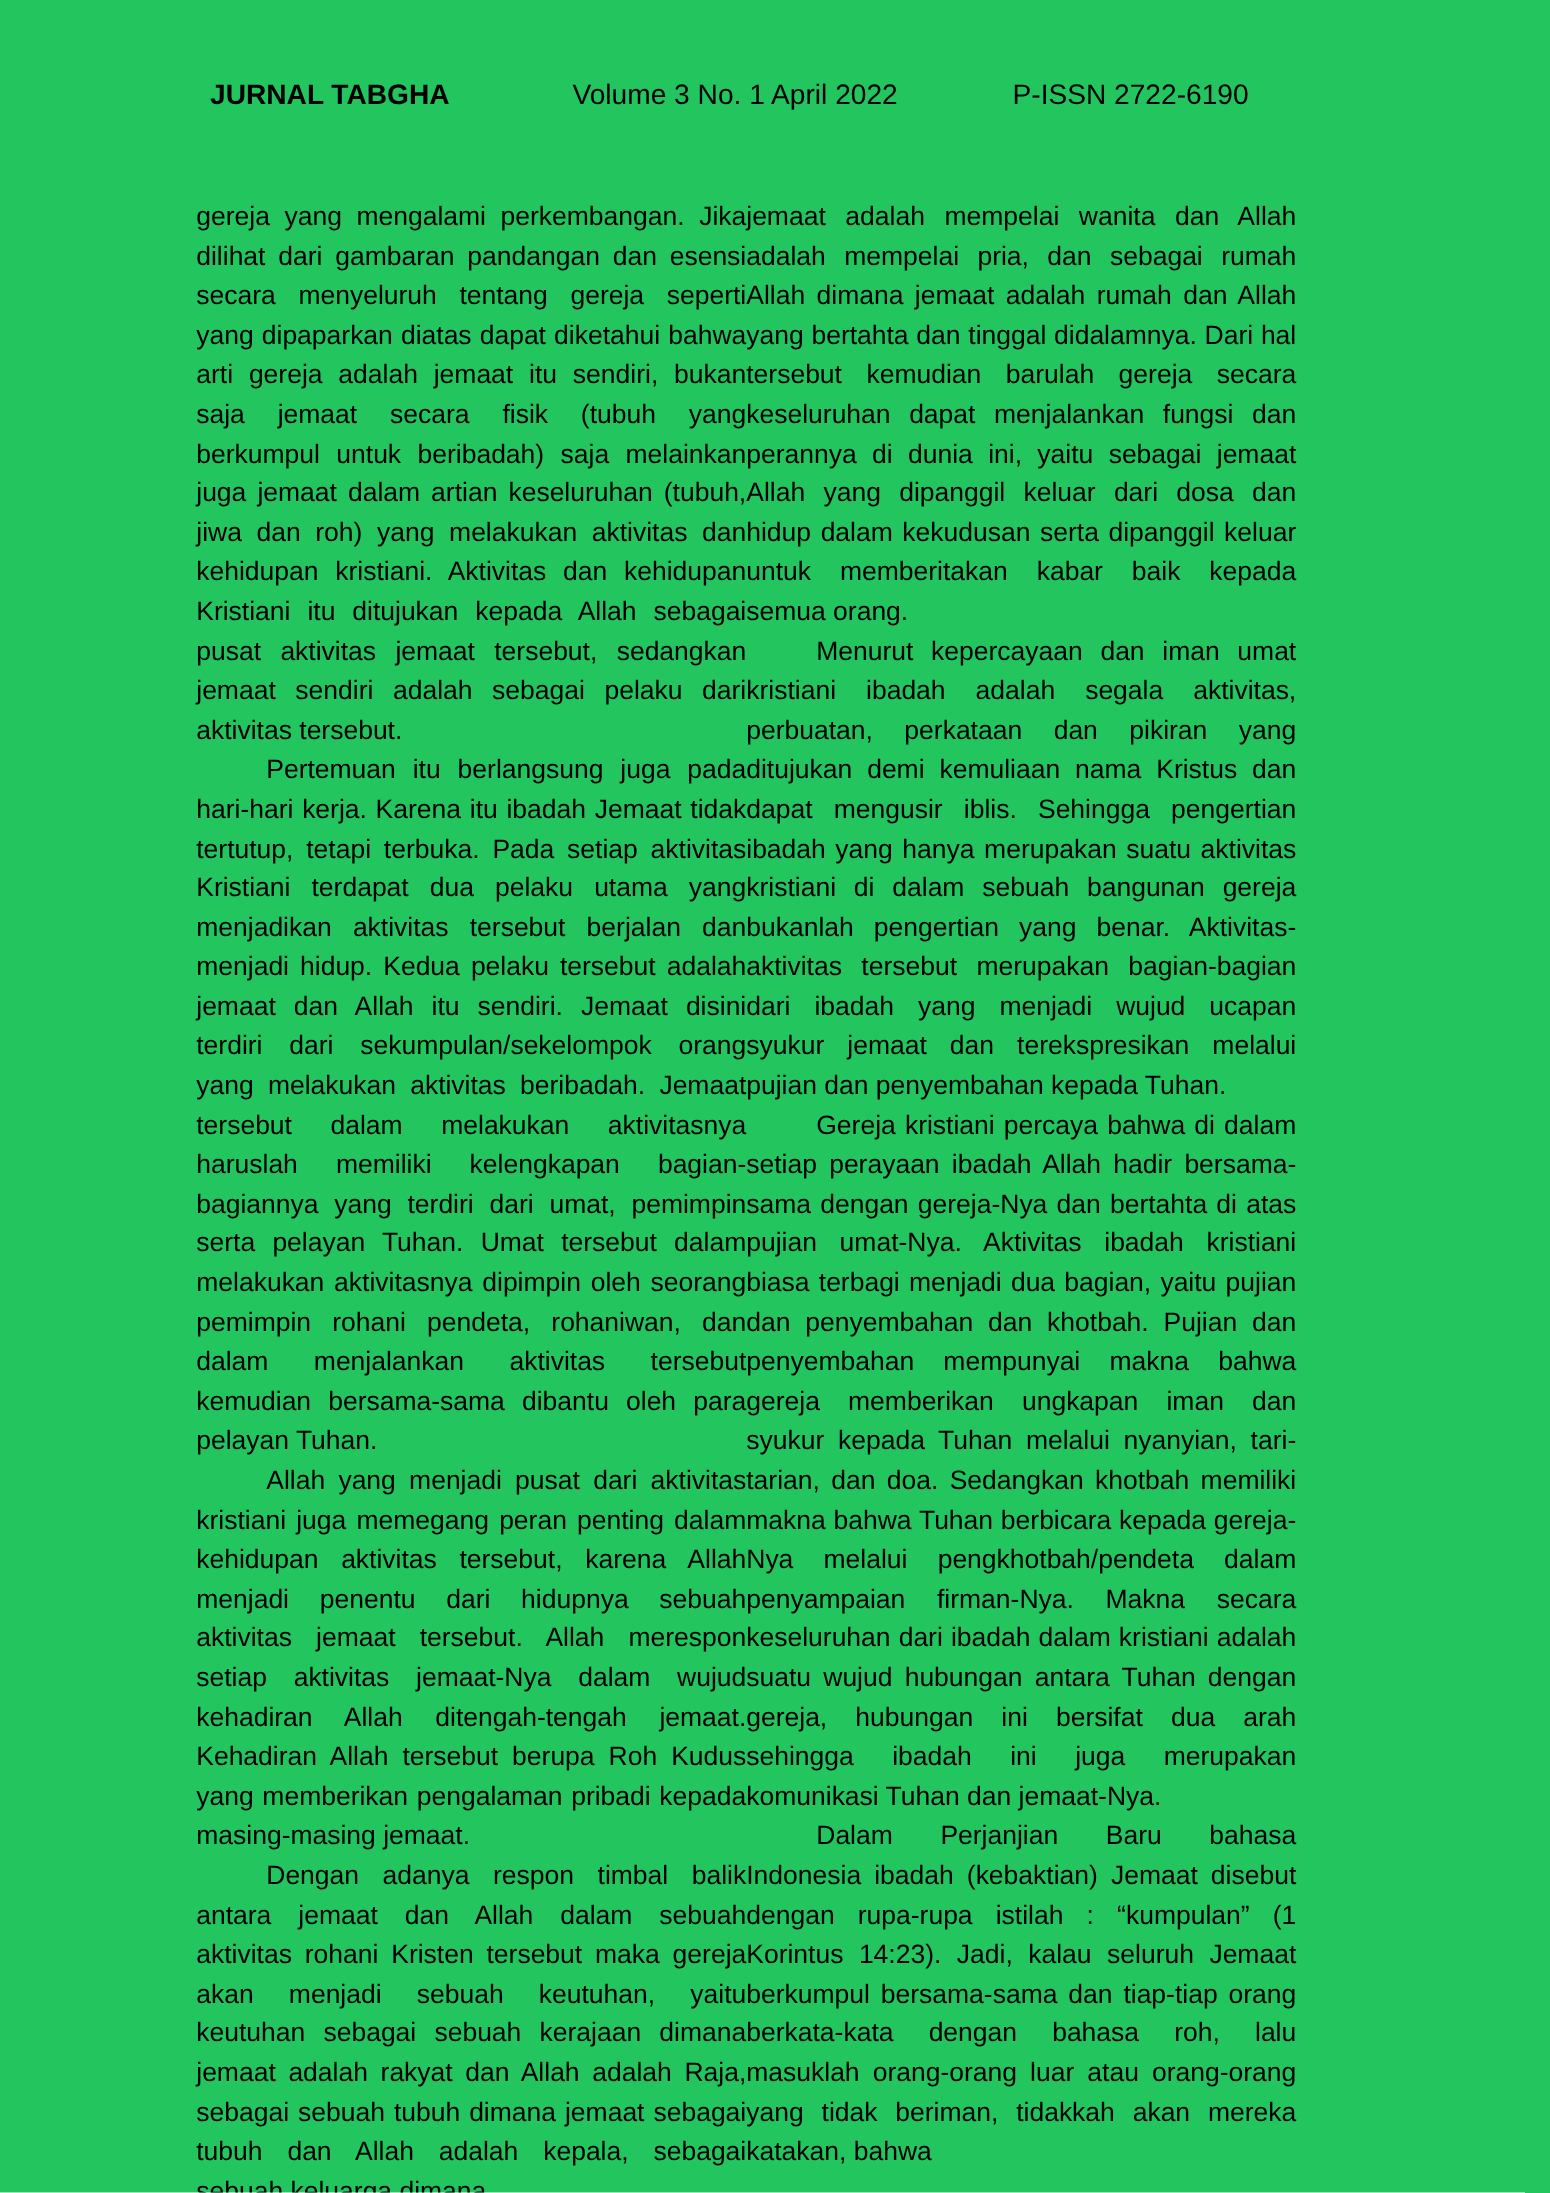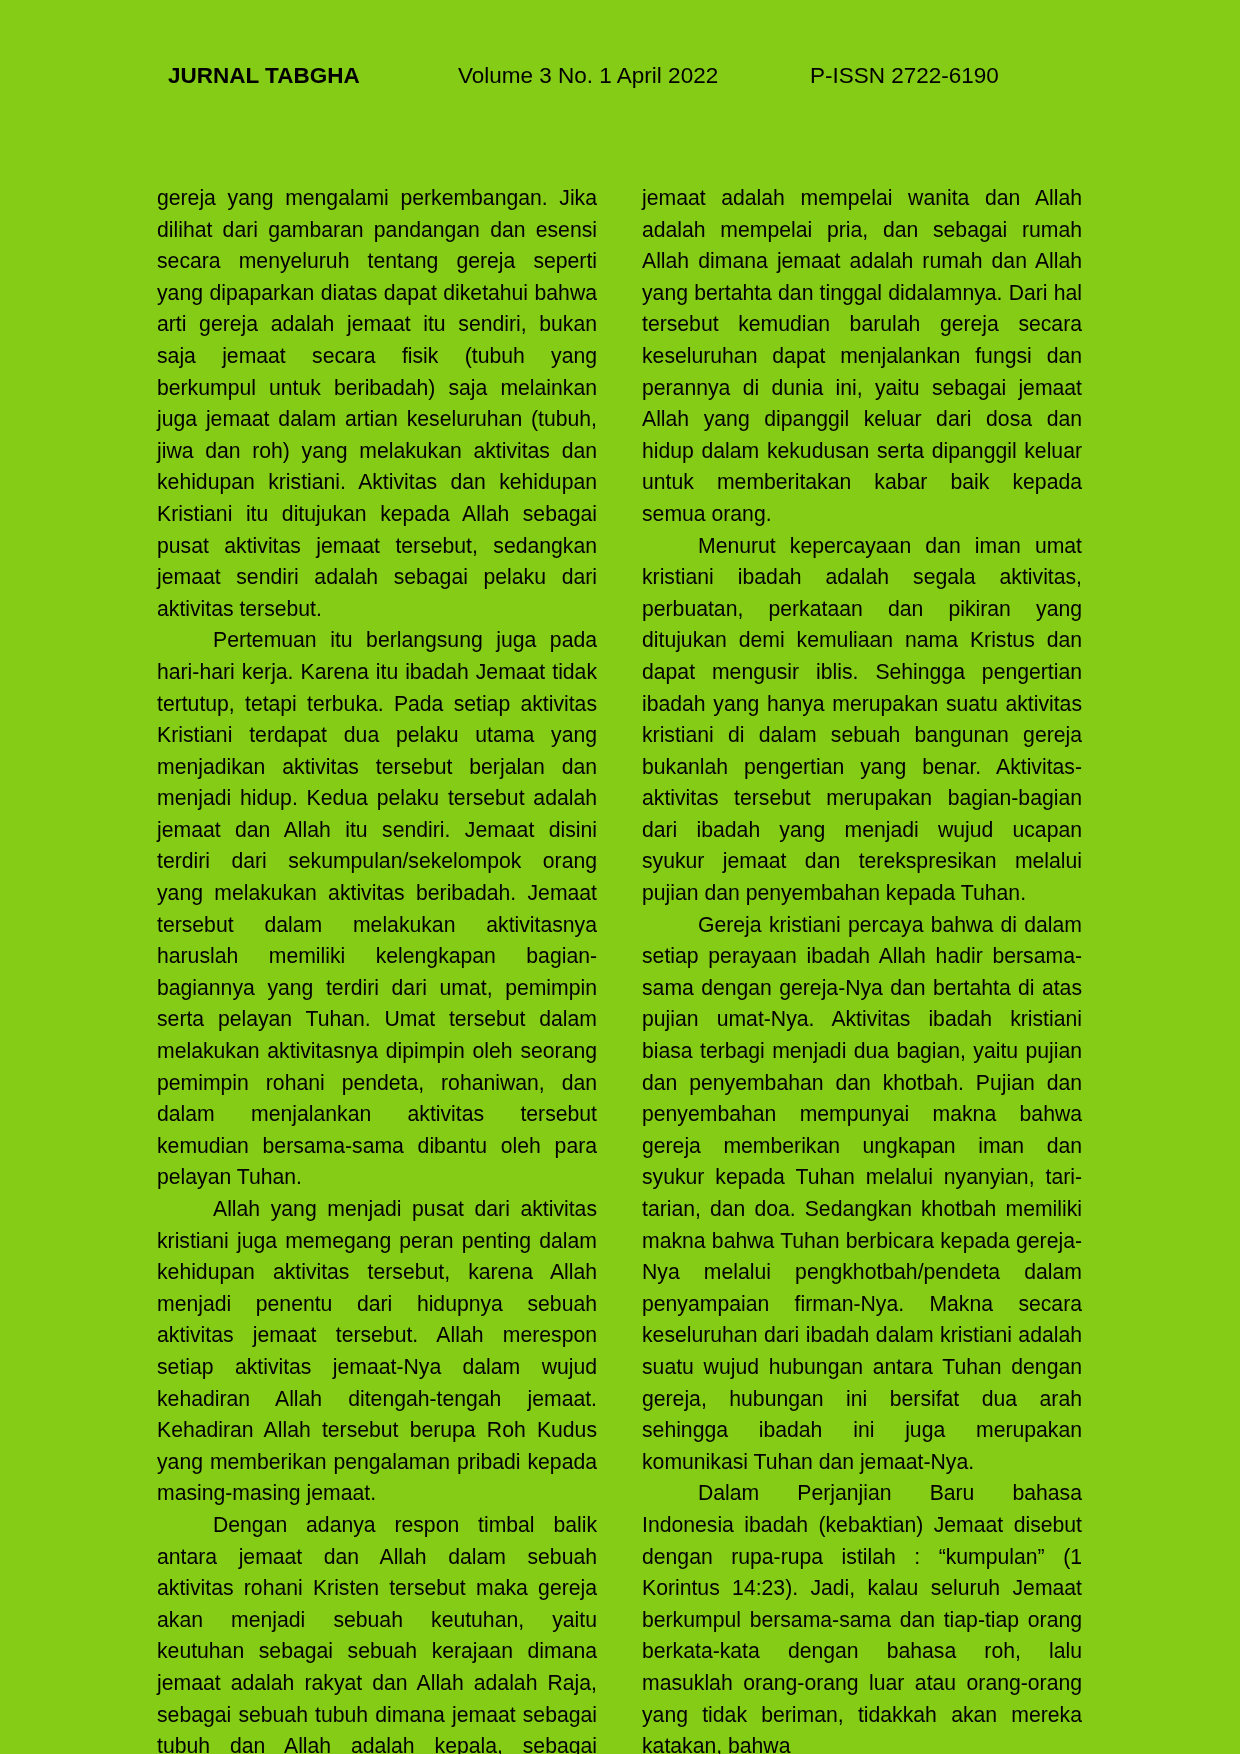--- a/index.html
+++ b/index.html
@@ -15,21 +15,21 @@
     font-family: "Liberation Sans", sans-serif;
     color: #000000;
     overflow: hidden;
   }
 
   .page {
     position: absolute;
     top: 0; left: 0;
     width: 1240px;
     height: 1754px;
-    background: #84cc16;
+    background: #22c55e;
   }
 
   
   .running-head {
     position: absolute;
     top: 62px;
     left: 168px;
     width: 906px;
     display: flex;
     align-items: baseline;
@@ -50,26 +50,25 @@
   }
   .rh-issn {
     flex: 1;
     text-align: left;
     white-space: nowrap;
   }
 
   
   .columns {
     position: absolute;
-    top: 182px;
+    top: 158px;
     left: 157px;
     width: 926px;
     height: 1330px;
     display: flex;
-    gap: 45px;
   }
   .col {
     width: 440px;
     flex: none;
   }
   .col p {
     margin: 0;
     font-size: 21.2px;
     line-height: 31.6px;
     text-align: justify;

